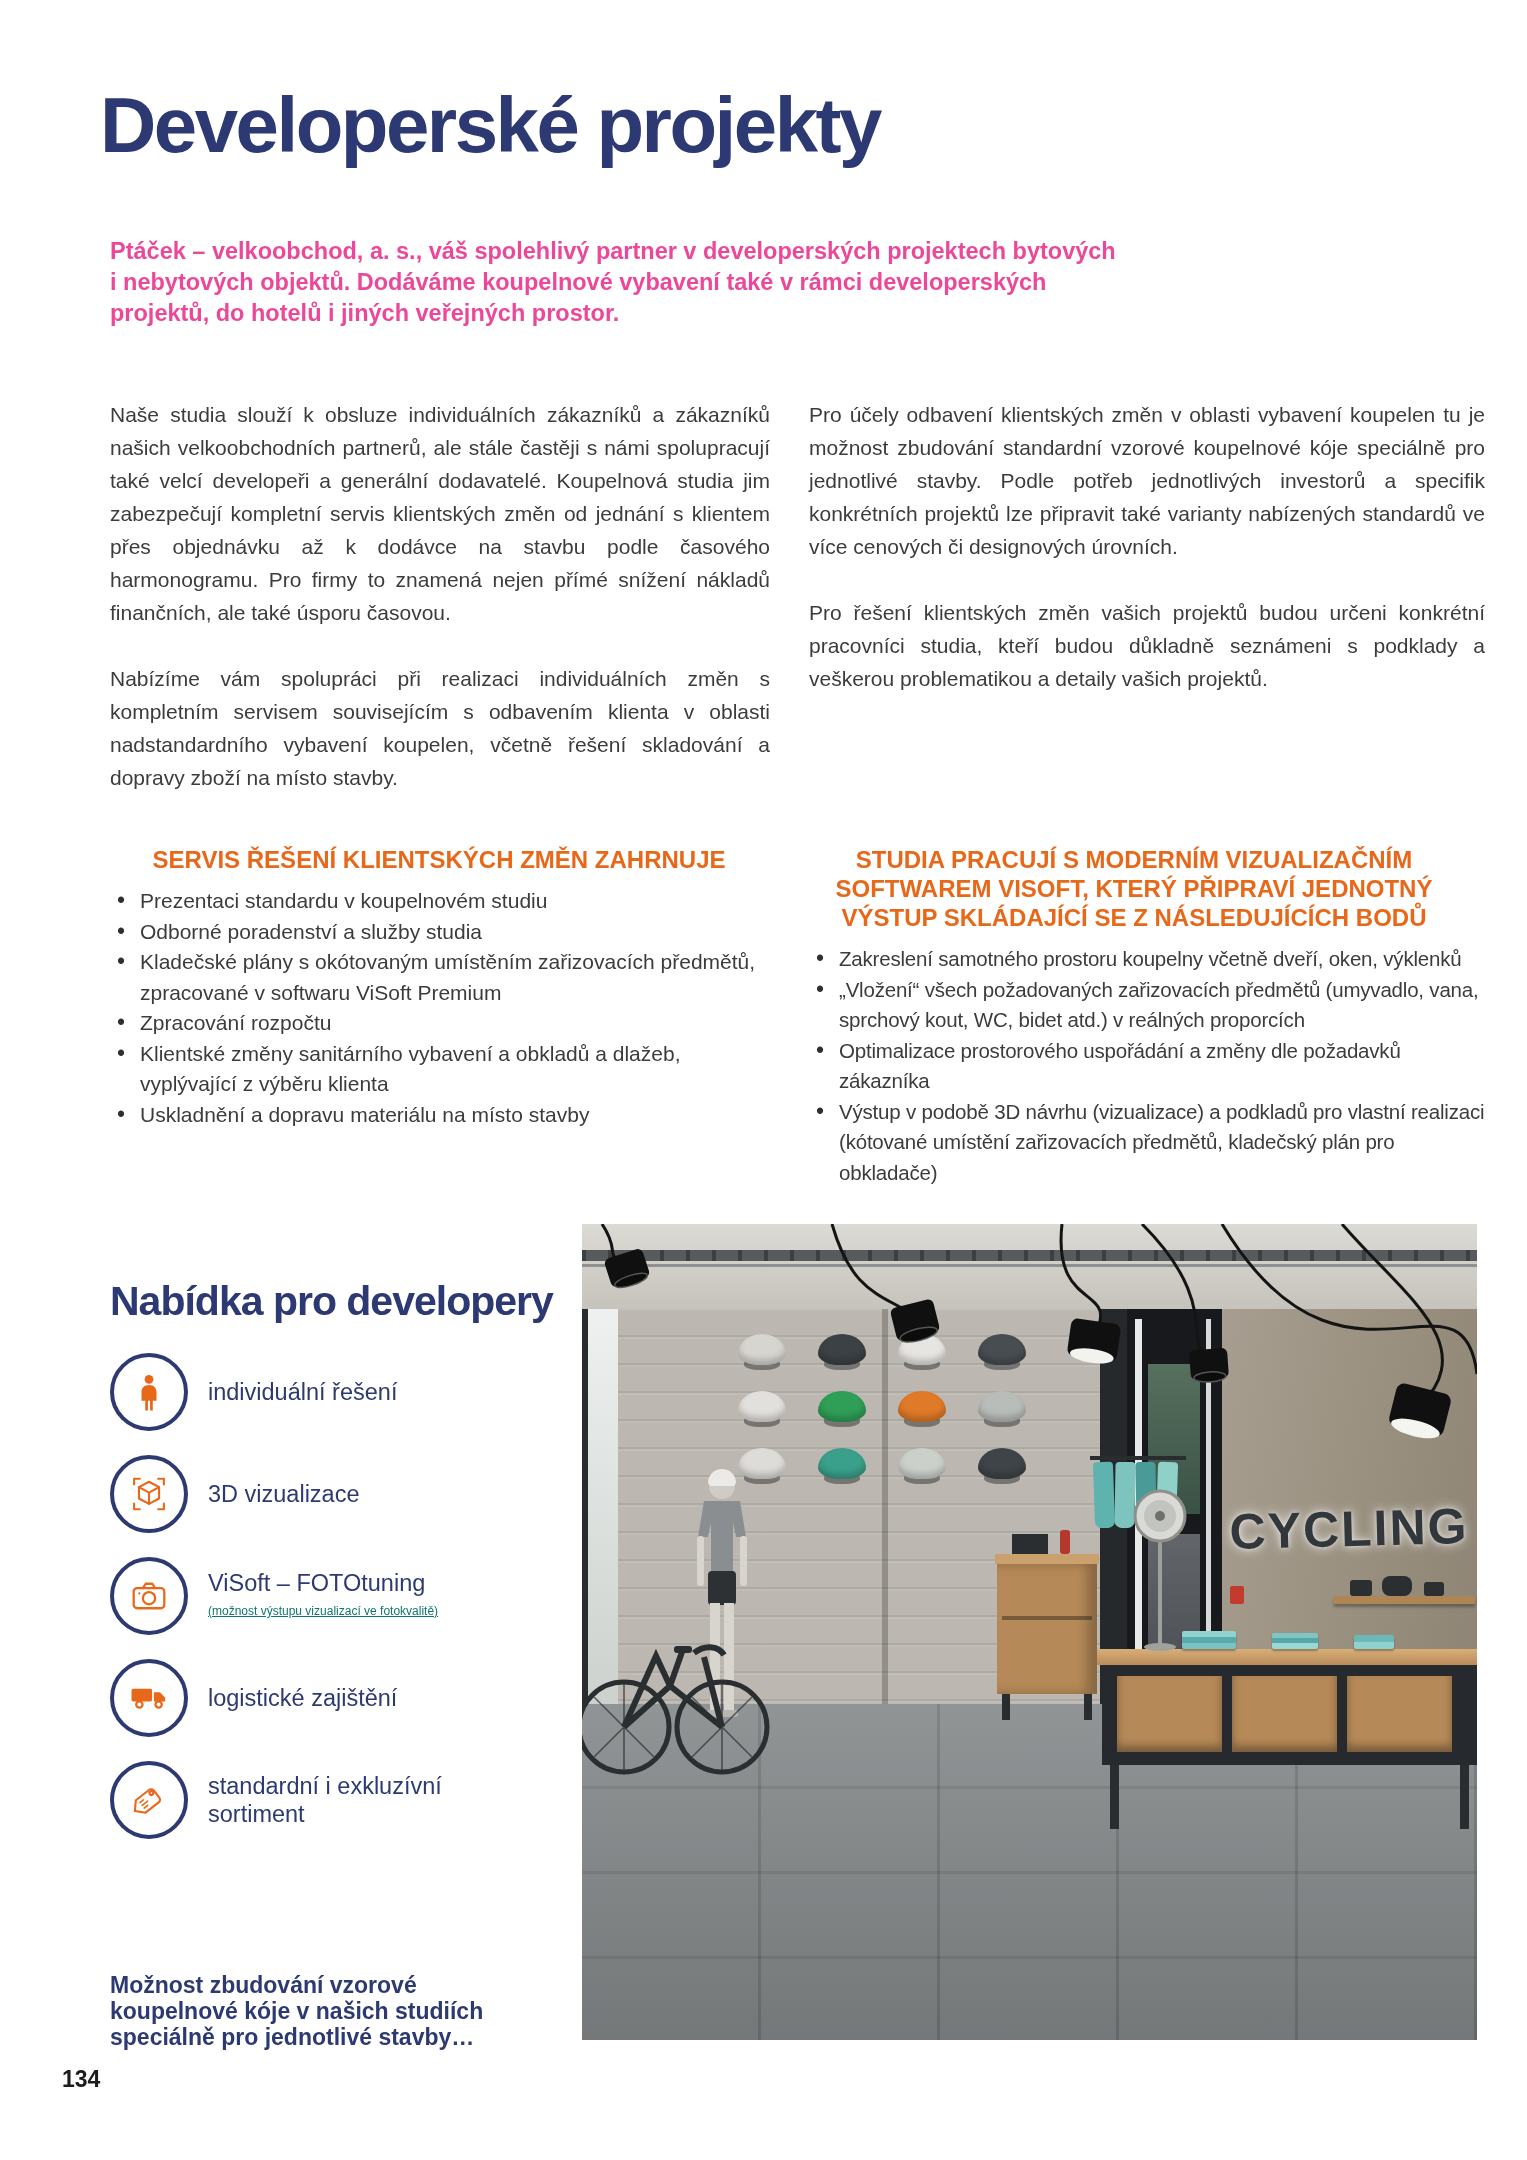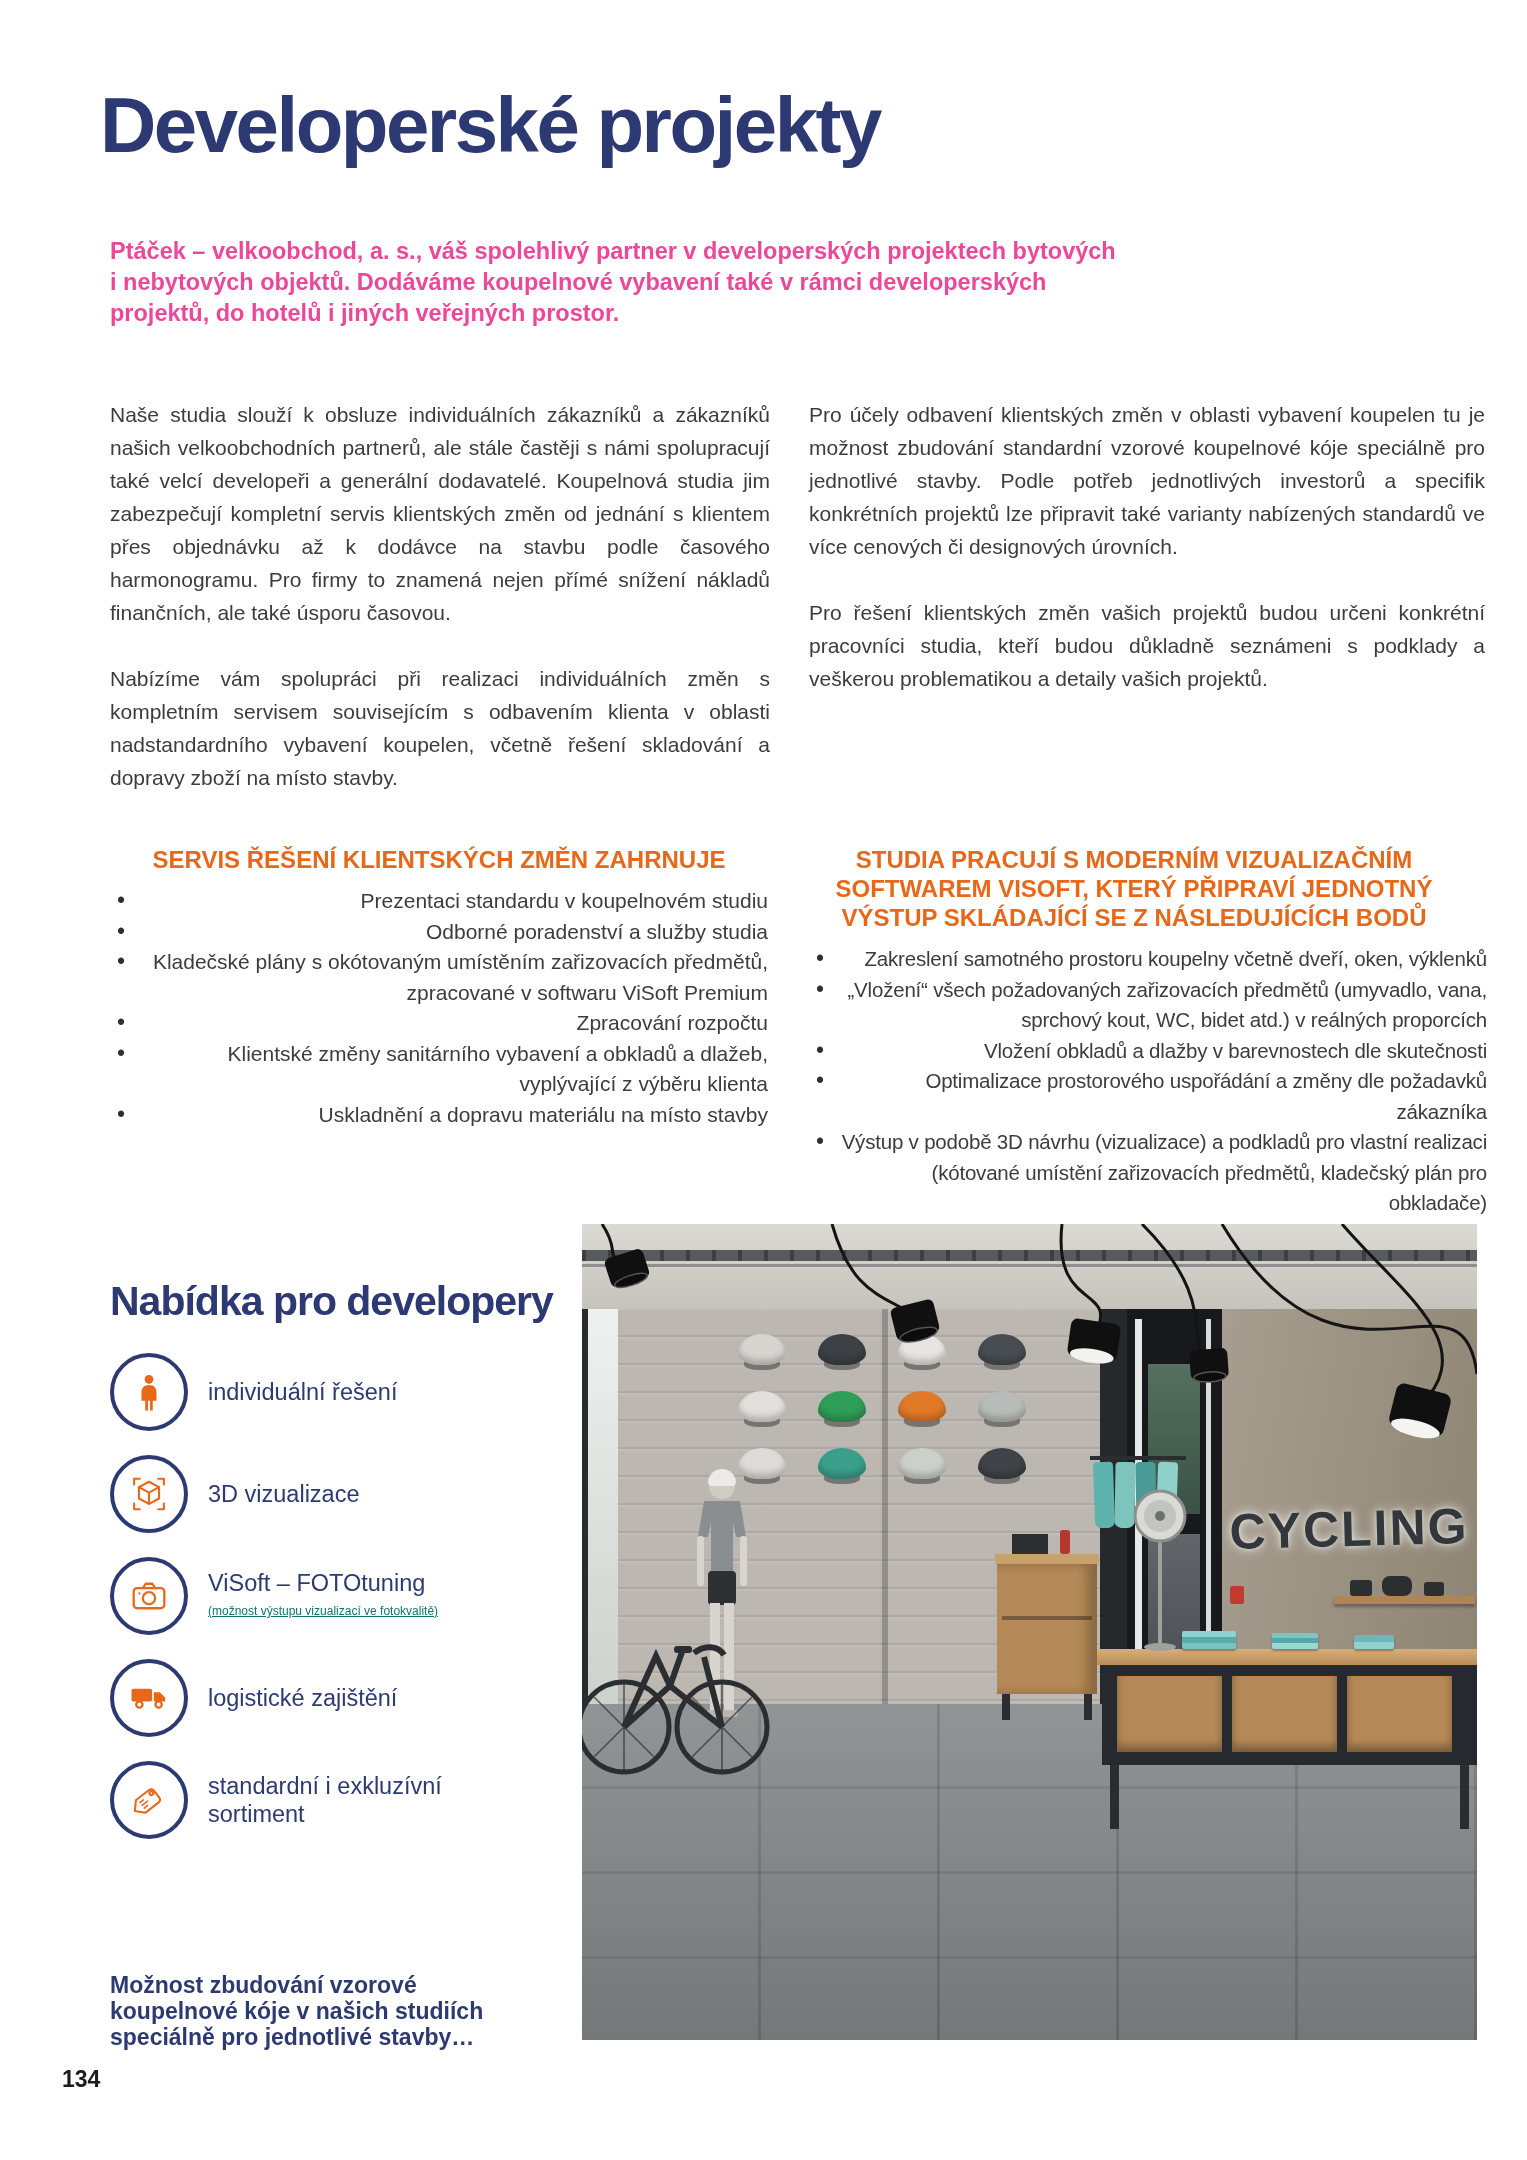--- a/index.html
+++ b/index.html
@@ -12,21 +12,21 @@
   .intro{left:88px;top:236px;width:1010px;font-size:23.5px;font-weight:bold;color:#ec4899;line-height:31px;}
 
   
   .col{font-size:21px;line-height:33px;color:#3c3c3c;text-align:justify;}
   .col p{margin:0 0 33px 0;}
   .col-left{left:88px;top:398px;width:660px;}
   .col-right{left:787px;top:398px;width:676px;}
 
   
   .sec-heading{color:#e8681a;font-size:24px;font-weight:bold;line-height:29px;margin:0 0 12px 0;text-align:center;}
-  .blist{list-style:none;margin:0;padding:0;font-size:21px;line-height:30.5px;color:#3c3c3c;text-align:right;}
+  .blist{list-style:none;margin:0;padding:0;font-size:21px;line-height:30.5px;color:#3c3c3c;}
   .blist li{position:relative;padding-left:30px;}
   .blist li::before{content:"\2022";position:absolute;left:7px;top:-1px;font-size:23px;color:#2f2f2f;}
   .svc{left:88px;top:845px;width:658px;}
   .sw{left:787px;top:845px;width:678px;}
   .sw .sec-heading{width:650px;}
   .sw .blist li{font-size:20.5px;letter-spacing:-0.2px;}
 
   
   .offer-heading{left:88px;top:1278px;font-size:41px;font-weight:bold;color:#2c3972;letter-spacing:-1px;}
   .offer-list{left:88px;top:1352px;width:460px;}
@@ -121,21 +121,20 @@
       <li>Klientské změny sanitárního vybavení a obkladů a dlažeb, vyplývající z výběru klienta</li>
       <li>Uskladnění a dopravu materiálu na místo stavby</li>
     </ul>
   </div>
 
   <div class="abs sw">
     <h3 class="sec-heading">STUDIA PRACUJÍ S MODERNÍM VIZUALIZAČNÍM SOFTWAREM VISOFT, KTERÝ PŘIPRAVÍ JEDNOTNÝ VÝSTUP SKLÁDAJÍCÍ SE Z NÁSLEDUJÍCÍCH BODŮ</h3>
     <ul class="blist">
       <li>Zakreslení samotného prostoru koupelny včetně dveří, oken, výklenků</li>
       <li>„Vložení“ všech požadovaných zařizovacích předmětů (umyvadlo, vana, sprchový kout, WC, bidet atd.) v reálných proporcích</li>
-      <li>Vložení obkladů a dlažby v barevnostech dle skutečnosti</li>
       <li>Optimalizace prostorového uspořádání a změny dle požadavků zákazníka</li>
       <li>Výstup v podobě 3D návrhu (vizualizace) a podkladů pro vlastní realizaci (kótované umístění zařizovacích předmětů, kladečský plán pro obkladače)</li>
     </ul>
   </div>
 
   <div class="abs offer-heading">Nabídka pro developery</div>
 
   <div class="abs offer-list">
 
     <div class="offer-row">

